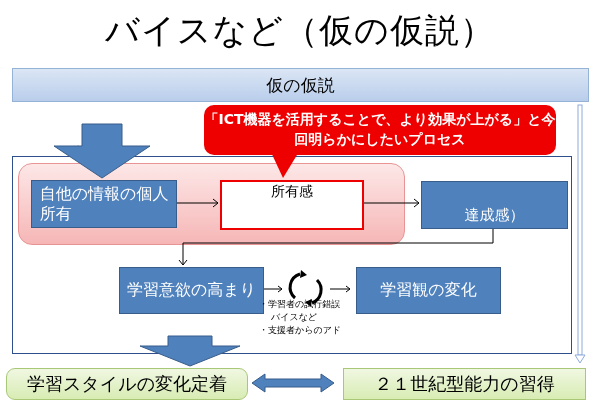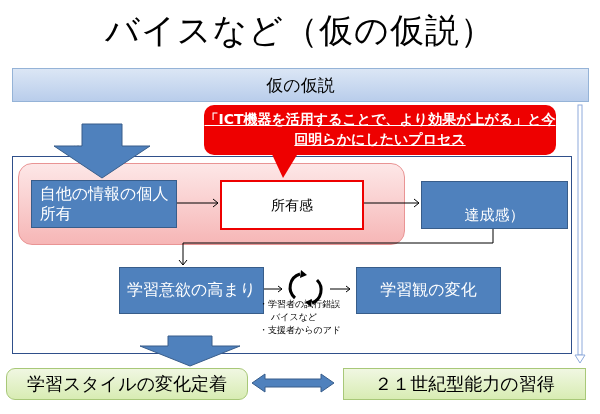--- a/index.html
+++ b/index.html
@@ -10,27 +10,27 @@
   .banner { left:12px; top:68px; width:575px; height:32px; border:1px solid #95b3d7;
             background:linear-gradient(#dbe6f5, #b9cdeb); text-align:center; line-height:32px; font-size:17px; color:#000; }
   .label-content { left:72px; top:107px; font-size:14px; color:#000;margin-top:37px; }
   .outer { left:12px; top:156px; width:558px; height:196px; border:1.5px solid #2f4f8a; background:#fff; }
   .pinkbox { left:18px; top:163px; width:385px; height:80px; border-radius:14px;
              border:1px solid #e99494; background:linear-gradient(#fde7e7, #f6b6b6); }
   .bluebox { background:#4f81bd; border:1px solid #385d8a; color:#fff; text-align:left; display:flex;
              align-items:center; justify-content:center; }
   .b-self { left:31px; top:180px; width:144px; height:46px; font-size:16px; line-height:20px; }
   .ownbox { left:220px; top:180px; width:140px; height:46px; background:#fff; border:2px solid #e00; color:#000;
-            text-align:center; font-size:14px; line-height:19px; display:flex; flex-direction:column; justify-content:center; }
+            text-align:center; font-size:14px; line-height:19px; display:flex; flex-direction:row; justify-content:center; }
   .b-esteem { left:421px; top:181px; width:145px; height:46px; font-size:15px; line-height:20px; }
   .b-motiv { left:111px; top:267px; width:143px; height:45px; font-size:16px;margin-left:8px; }
   .b-view { left:356px; top:267px; width:143px; height:45px; font-size:16px; }
   .callout-note { left:259px; top:298px; font-size:9px; line-height:13px; color:#000; white-space:nowrap; }
   .callout { left:204px; top:105px; width:352px; height:50px; background:#ee0000; border-radius:10px;
-             color:#fff; font-weight:bold; font-size:14px; text-align:center; line-height:20px; padding-top:4px; box-sizing:border-box;text-decoration:underline; }
+             color:#fff; font-weight:bold; font-size:14px; text-align:center; line-height:20px; padding-top:4px; box-sizing:border-box; }
   .green { background:linear-gradient(#f0f7e2, #d8ecb3); border:1px solid #a8c878; text-align:center; font-size:18px; color:#000; line-height:30px; }
   .g1 { left:6px; top:368px; width:240px; height:30px;border-radius:9px; }
   .g2 { left:343px; top:368px; width:241px; height:30px; }
   svg.overlay { position:absolute; left:0; top:0; }
 </style>
 </head>
 <body>
 
 <div class="abs title">バイスなど（仮の仮説）</div>
 <div class="abs banner">仮の仮説</div>

